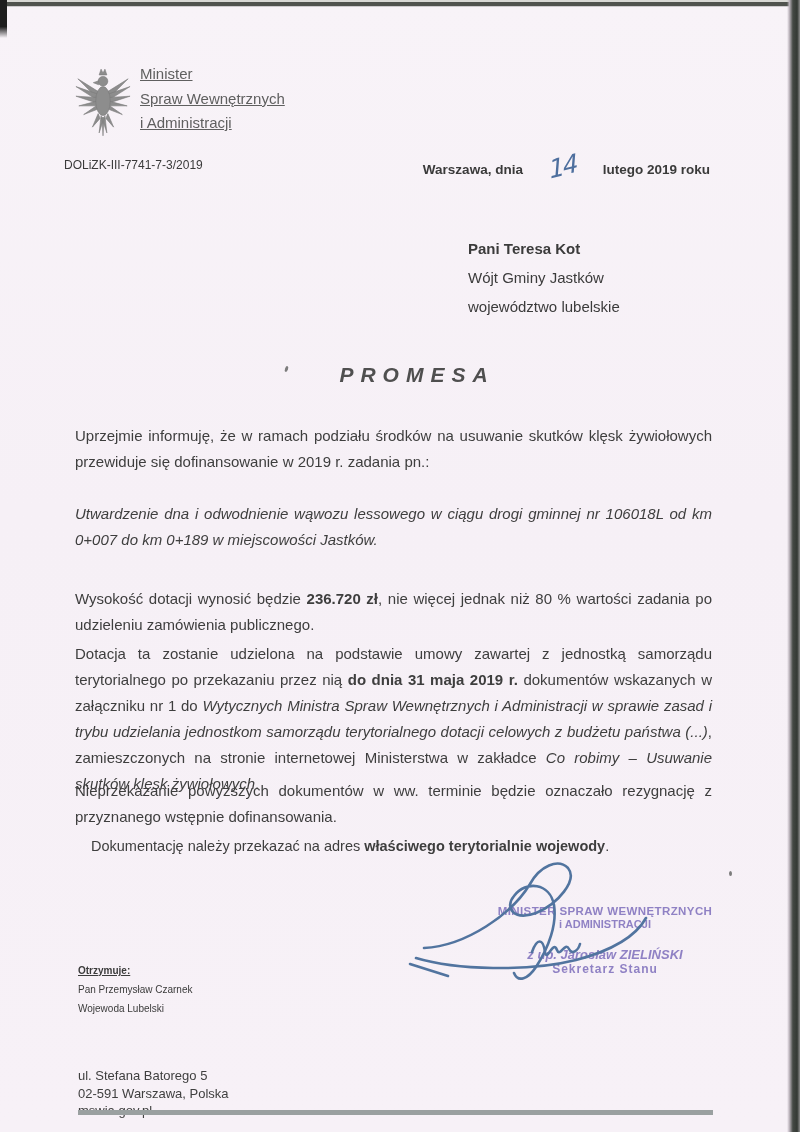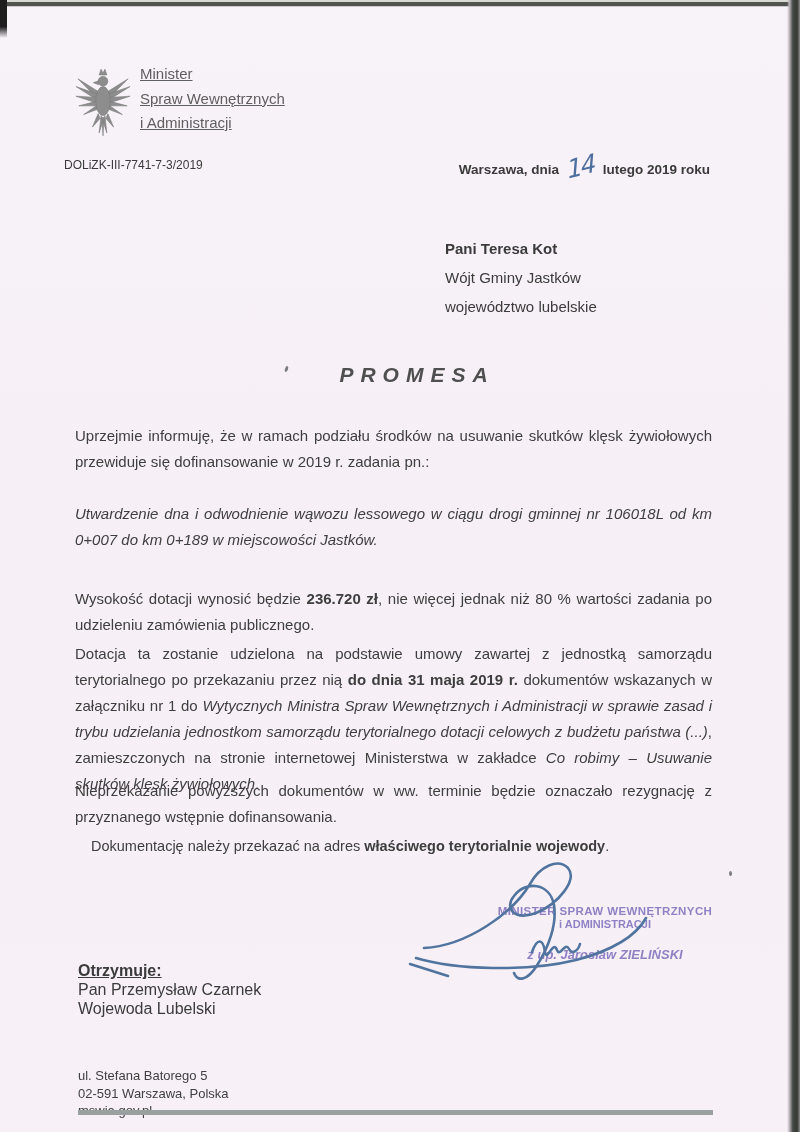--- a/index.html
+++ b/index.html
@@ -16,27 +16,27 @@
     background:linear-gradient(90deg,rgba(190,184,190,0) 0%,#beb6be 18%,#444944 45%,#343934 78%,#8f8f8f 100%);}
   .scan-corner{position:absolute;top:0;left:0;width:7px;height:38px;
     background:linear-gradient(180deg,#1e1e1e 0 70%,rgba(30,30,30,0) 100%);}
   .speck{position:absolute;background:#7c7c7c;border-radius:50%;}
 
   
   .eagle{position:absolute;left:74px;top:64px;width:58px;height:76px;}
   .ministry{position:absolute;left:140px;top:62px;font-size:15px;line-height:24.5px;color:#5f5f5f;text-decoration:underline;}
   .refnum{position:absolute;left:64px;top:158px;font-size:12px;color:#3a3a3a;}
   .dateline{position:absolute;right:90px;top:152px;font-size:13.5px;font-weight:700;color:#3a3a3a;
-    display:flex;align-items:center;gap:6px;height:34px;}
+    display:flex;align-items:center;gap:24px;height:34px;}
   .hand-day{display:inline-block;font-size:25px;font-weight:400;font-style:italic;color:#4e6f9e;
     transform:rotate(-14deg) skewX(-8deg);letter-spacing:-2px;margin:0 2px 6px 2px;
     font-family:"DejaVu Sans",sans-serif;}
 
   
-  .recipient{position:absolute;left:445px;top:234px;font-size:15px;line-height:29px;}
+  .recipient{position:absolute;left:468px;top:234px;font-size:15px;line-height:29px;}
   .recipient .bold{font-weight:700;}
 
   
   .doc-title{position:absolute;left:0;top:363px;width:800px;text-align:center;
     font-size:21px;font-weight:700;font-style:italic;letter-spacing:7px;color:#4f4f4f;margin-left:17px;}
 
   
   .para{position:absolute;left:75px;width:637px;font-size:15px;line-height:26px;
     text-align:justify;color:#3e3e3e;}
   .p1{top:408px;}
@@ -51,21 +51,21 @@
   
   .stamp{position:absolute;left:455px;top:904px;width:300px;text-align:center;
     color:rgba(124,109,187,.85);z-index:1;}
   .stamp .s1{font-size:11.5px;font-weight:700;letter-spacing:.4px;line-height:14px;}
   .stamp .s2{font-size:11px;font-weight:700;line-height:13px;}
   .stamp .s3{margin-top:16px;font-size:13px;font-weight:700;font-style:italic;line-height:15px;}
   .stamp .s4{font-size:12px;font-weight:700;line-height:14px;letter-spacing:1px;}
   .signature{position:absolute;left:408px;top:852px;width:270px;height:145px;z-index:2;}
 
   
-  .cc{position:absolute;left:78px;top:961px;font-size:16px;line-height:19px;}
+  .cc{position:absolute;left:78px;top:961px;font-size:10px;line-height:19px;}
   .cc .label{font-weight:700;text-decoration:underline;}
 
   
   .footer-col{position:absolute;top:1056px;font-size:13px;line-height:17.5px;color:#3f3f3f;margin-top:11px;}
   .addr{left:78px;}
   .contact{left:260px;}
   .footer-rule{position:absolute;left:78px;top:1110px;width:635px;height:5px;background:#9aa0a0;}
 </style>
 </head>
 <body>
@@ -133,20 +133,21 @@
   <p class="para p4"><span>Dotacja ta zostanie udzielona na podstawie umowy zawartej z jednostką samorządu terytorialnego po przekazaniu przez nią </span><span class="b">do dnia 31 maja 2019 r.</span><span> dokumentów wskazanych w załączniku nr 1 do </span><span class="i">Wytycznych Ministra Spraw Wewnętrznych i Administracji w sprawie zasad i trybu udzielania jednostkom samorządu terytorialnego dotacji celowych z budżetu państwa (...)</span><span>, zamieszczonych na stronie internetowej Ministerstwa w zakładce </span><span class="i">Co robimy – Usuwanie skutków klęsk żywiołowych</span><span>.</span></p>
 
   <p class="para p5">Nieprzekazanie powyższych dokumentów w ww. terminie będzie oznaczało rezygnację z przyznanego wstępnie dofinansowania.</p>
 
   <p class="para p6"><span>Dokumentację należy przekazać na adres </span><span class="b">właściwego terytorialnie wojewody</span><span>.</span></p>
 
   <div class="stamp">
     <div class="s1">MINISTER SPRAW WEWNĘTRZNYCH</div>
     <div class="s2">i ADMINISTRACJI</div>
     <div class="s3">z up. Jarosław ZIELIŃSKI</div>
+    <div class="s4">Sekretarz Stanu</div>
   </div>
 
   <svg class="signature" viewBox="0 0 270 145" aria-hidden="true">
     <g fill="none" stroke="#51749f" stroke-width="2.6" stroke-linecap="round">
       <path d="M8,106 C48,118 120,120 168,108 C206,98 228,84 238,66"></path>
       <path d="M16,96 C58,94 104,62 122,32 C132,14 150,6 160,16 C170,28 150,52 128,61 C106,69 96,56 106,44 C118,28 142,31 146,53 C149,72 141,95 128,115 C120,127 110,131 106,121"></path>
       <path d="M124,100 c5,-14 11,-14 13,0 c2,11 8,-13 12,-2 c3,8 8,-9 12,-1 c3,6 9,2 11,-5"></path>
       <path d="M2,112 L40,124"></path>
     </g>
   </svg>

